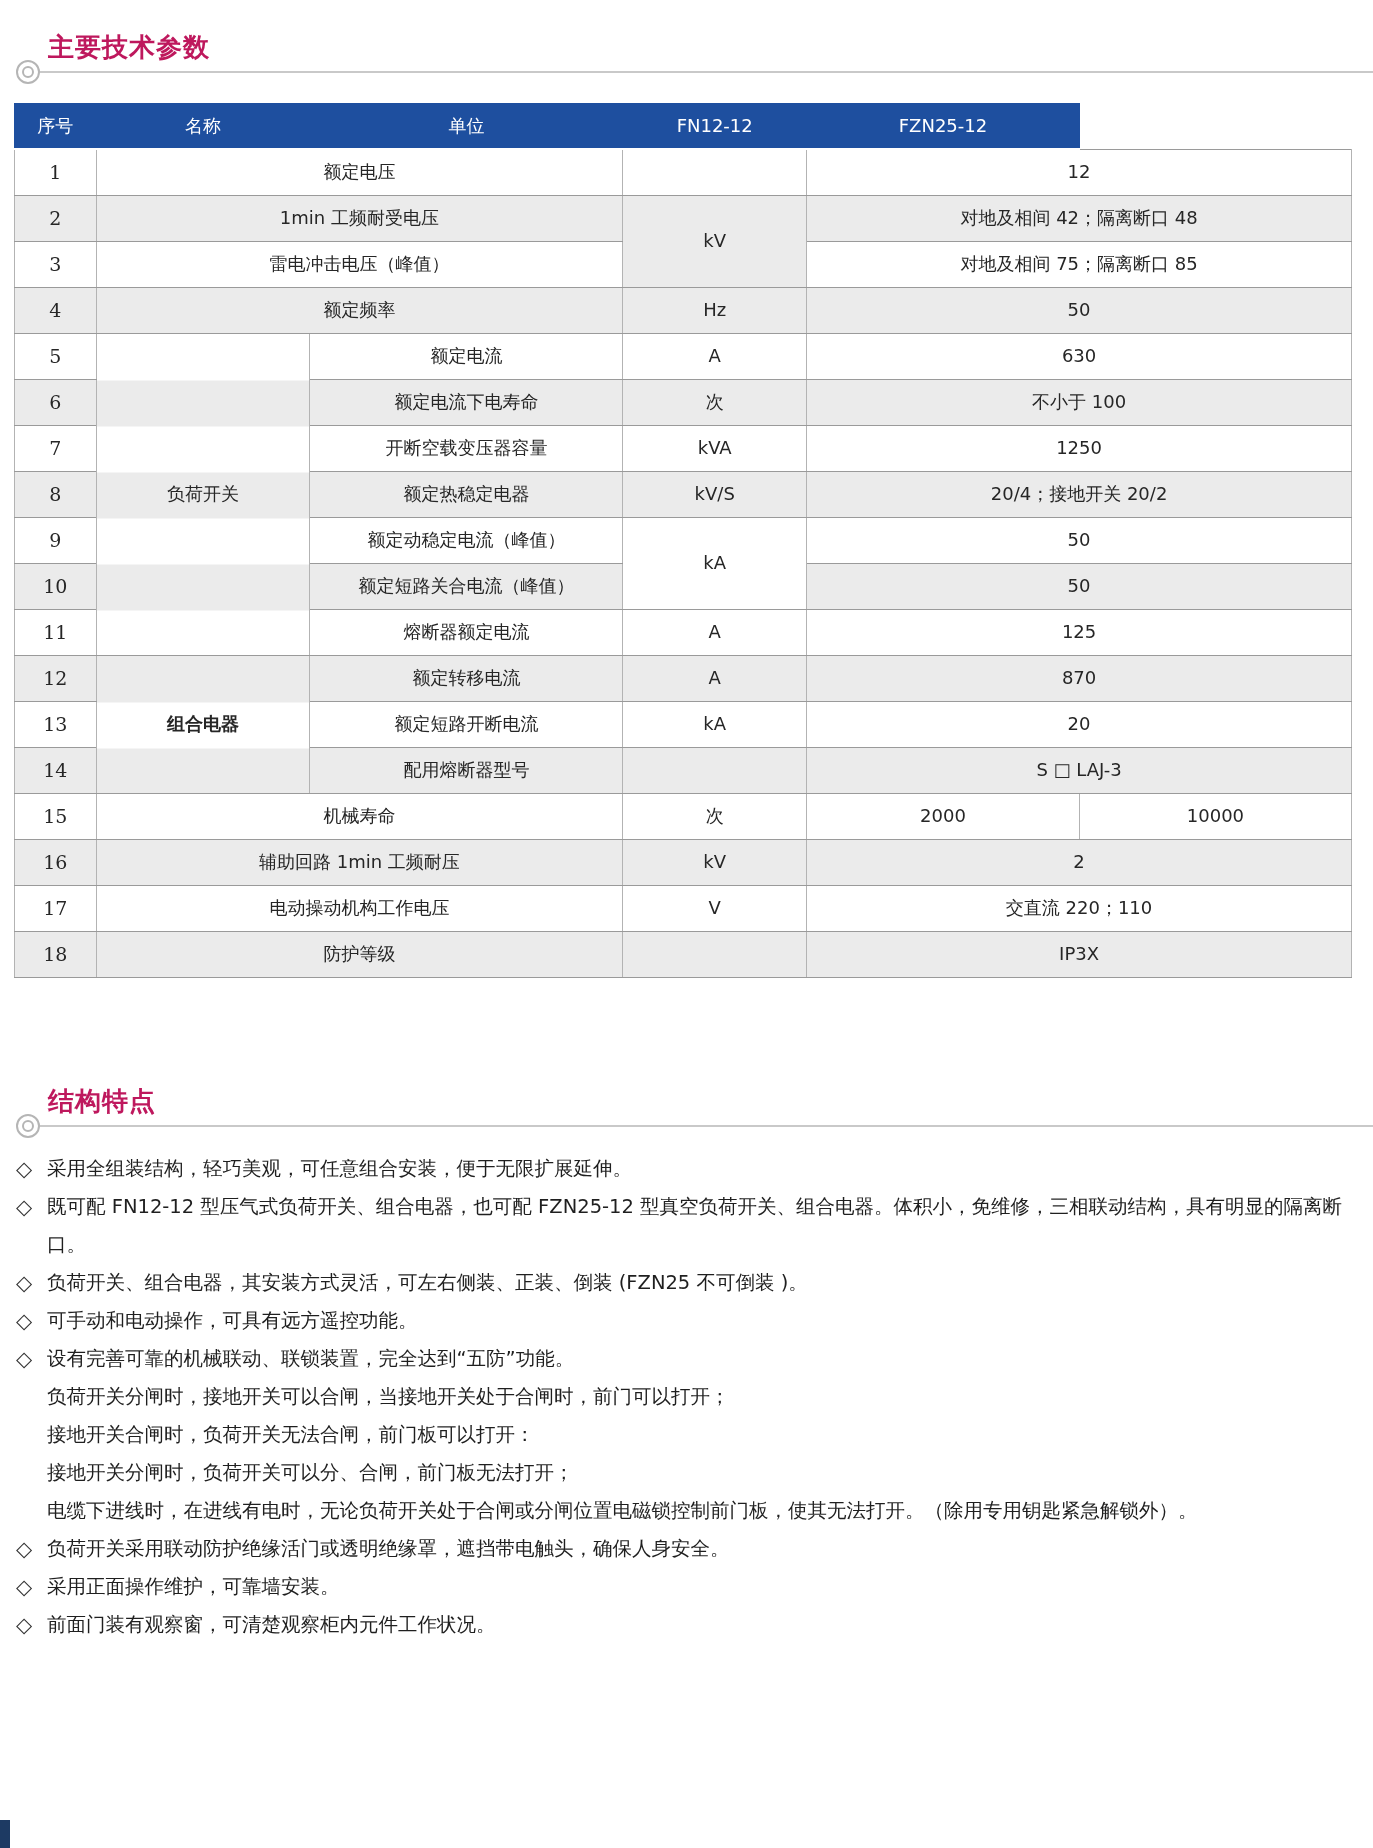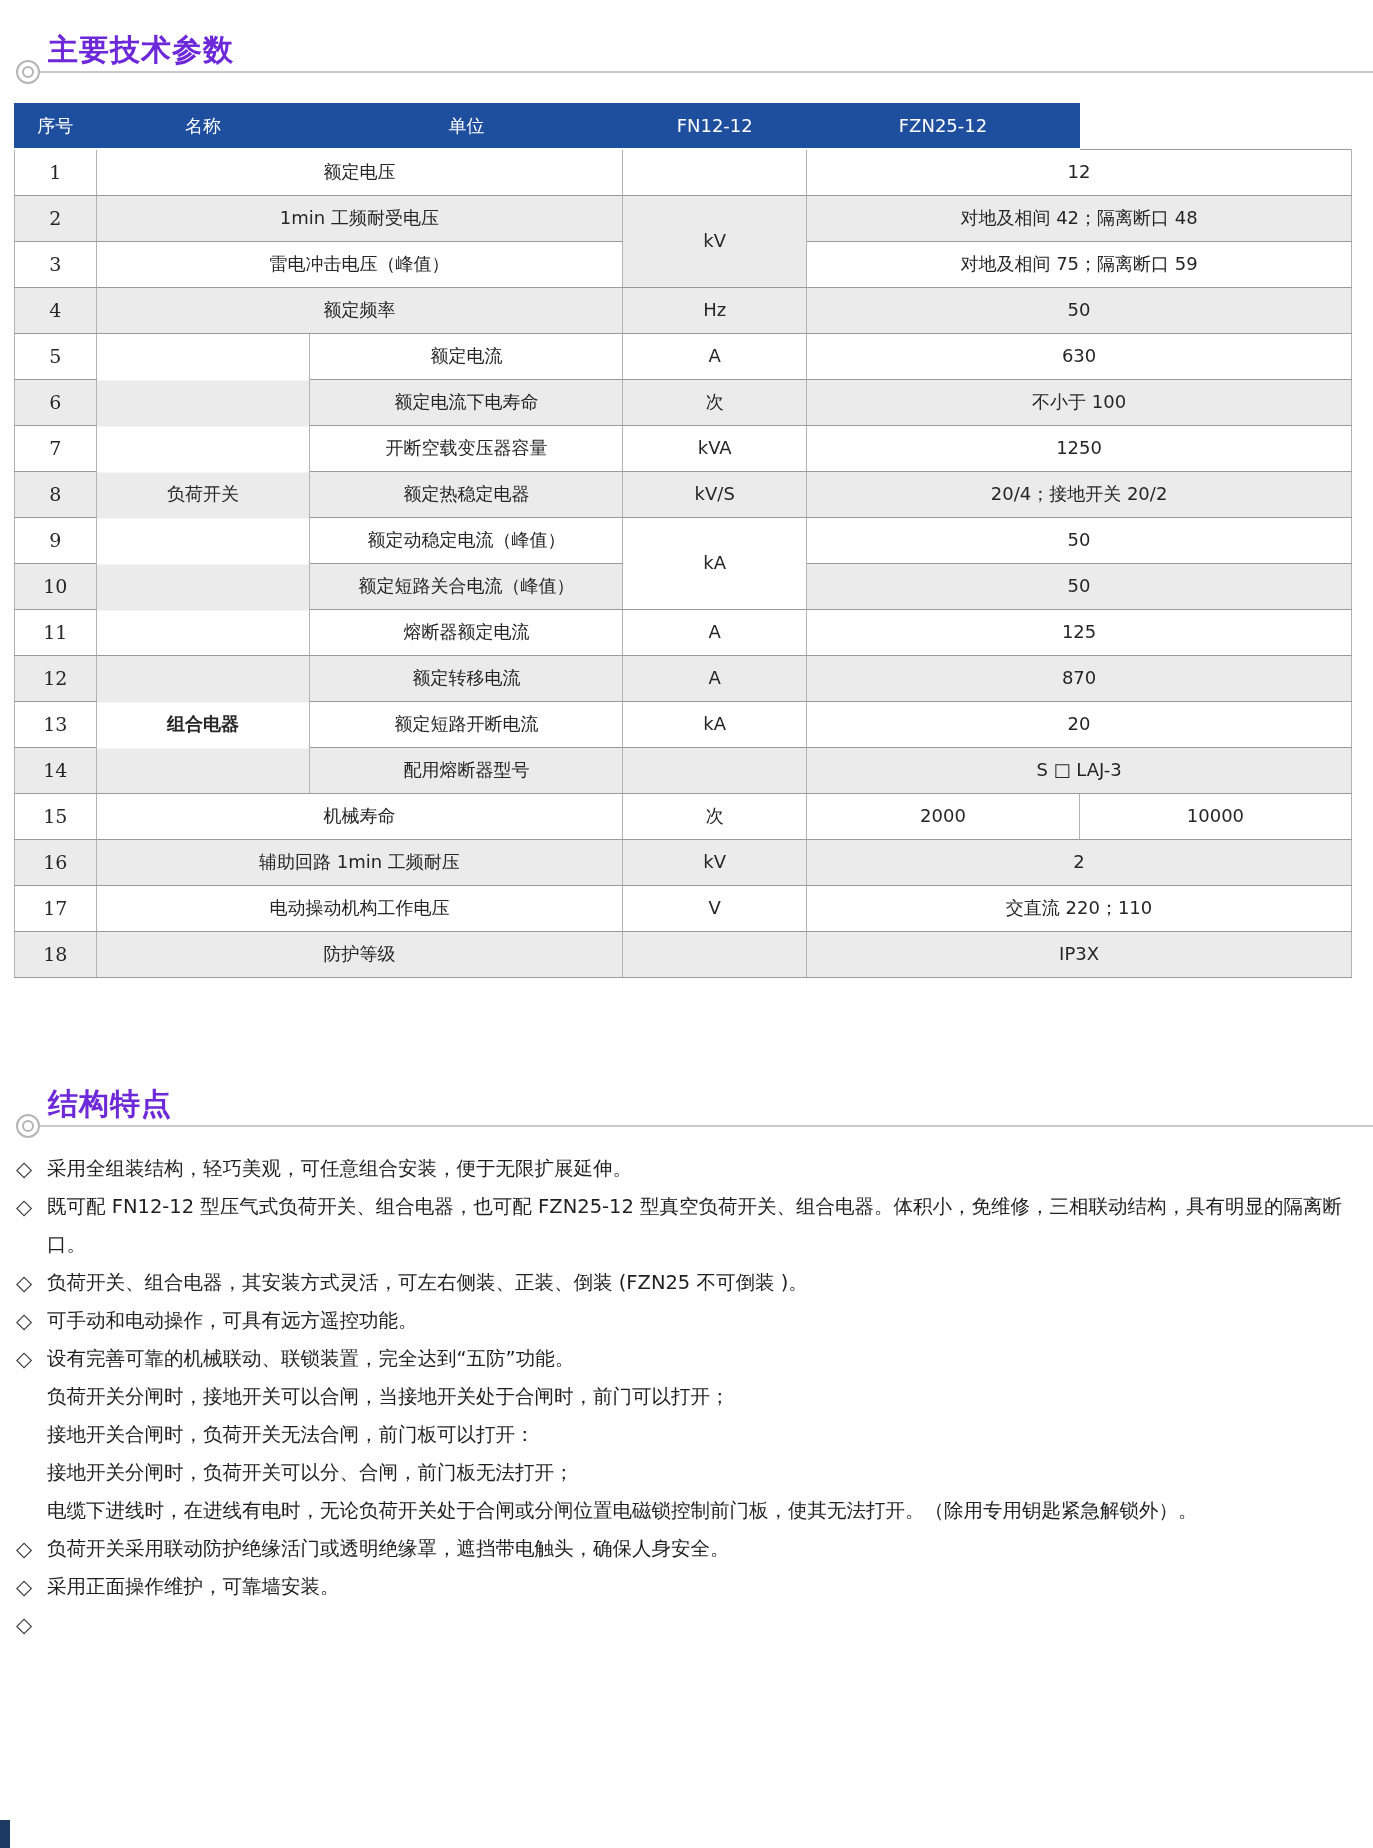--- a/index.html
+++ b/index.html
@@ -5,21 +5,21 @@
   html,body{margin:0;padding:0;}
   body{
     width:1373px;height:1848px;position:relative;background:#ffffff;
     font-family:"DejaVu Sans","Liberation Sans",sans-serif;color:#262626;
     overflow:hidden;
   }
   
   .section-header{position:absolute;left:0;right:0;height:60px;}
   .sec-title{
     position:absolute;left:48px;top:0;
-    color:#6d28d9;font-size:30px;font-weight:bold;letter-spacing:1px;
+    color:#be185d;font-size:26px;font-weight:bold;letter-spacing:1px;
   }
   .sec-line{
     position:absolute;left:31px;right:0;height:0;
     border-top:2px solid #c9c9c9;
   }
   .ring{
     position:absolute;width:24px;height:24px;border:2px solid #b5b5b5;
     border-radius:50%;background:#ffffff;box-sizing:border-box;
     display:flex;align-items:center;justify-content:center;
   }
@@ -106,21 +106,21 @@
         </tr>
         <tr class="r-even">
           <td class="c-seq">2</td>
           <td class="c-name" colspan="2">1min 工频耐受电压</td>
           <td class="c-unit cell-gray" rowspan="2">kV</td>
           <td class="c-val" colspan="2">对地及相间 42；隔离断口 48</td>
         </tr>
         <tr class="r-odd">
           <td class="c-seq">3</td>
           <td class="c-name" colspan="2">雷电冲击电压（峰值）</td>
-          <td class="c-val" colspan="2">对地及相间 75；隔离断口 59</td>
+          <td class="c-val" colspan="2">对地及相间 75；隔离断口 85</td>
         </tr>
         <tr class="r-even">
           <td class="c-seq">4</td>
           <td class="c-name" colspan="2">额定频率</td>
           <td class="c-unit">Hz</td>
           <td class="c-val" colspan="2">50</td>
         </tr>
         <tr class="r-odd">
           <td class="c-seq">5</td>
           <td class="c-group g-light" rowspan="7">负荷开关</td>
@@ -222,16 +222,16 @@
     <div class="feature"><span class="marker">◇</span><span>既可配 FN12-12 型压气式负荷开关、组合电器，也可配 FZN25-12 型真空负荷开关、组合电器。体积小，免维修，三相联动结构，具有明显的隔离断口。</span></div>
     <div class="feature"><span class="marker">◇</span><span>负荷开关、组合电器，其安装方式灵活，可左右侧装、正装、倒装 (FZN25 不可倒装 )。</span></div>
     <div class="feature"><span class="marker">◇</span><span>可手动和电动操作，可具有远方遥控功能。</span></div>
     <div class="feature"><span class="marker">◇</span><span>设有完善可靠的机械联动、联锁装置，完全达到“五防”功能。</span></div>
     <div class="feature sub"><span>负荷开关分闸时，接地开关可以合闸，当接地开关处于合闸时，前门可以打开；</span></div>
     <div class="feature sub"><span>接地开关合闸时，负荷开关无法合闸，前门板可以打开：</span></div>
     <div class="feature sub"><span>接地开关分闸时，负荷开关可以分、合闸，前门板无法打开；</span></div>
     <div class="feature sub"><span>电缆下进线时，在进线有电时，无论负荷开关处于合闸或分闸位置电磁锁控制前门板，使其无法打开。（除用专用钥匙紧急解锁外）。</span></div>
     <div class="feature"><span class="marker">◇</span><span>负荷开关采用联动防护绝缘活门或透明绝缘罩，遮挡带电触头，确保人身安全。</span></div>
     <div class="feature"><span class="marker">◇</span><span>采用正面操作维护，可靠墙安装。</span></div>
-    <div class="feature"><span class="marker">◇</span></div>
+    <div class="feature"><span class="marker">◇</span><span>前面门装有观察窗，可清楚观察柜内元件工作状况。</span></div>
   </div>
 
 <div class="page-edge-mark"></div>
 
 </body></html>

